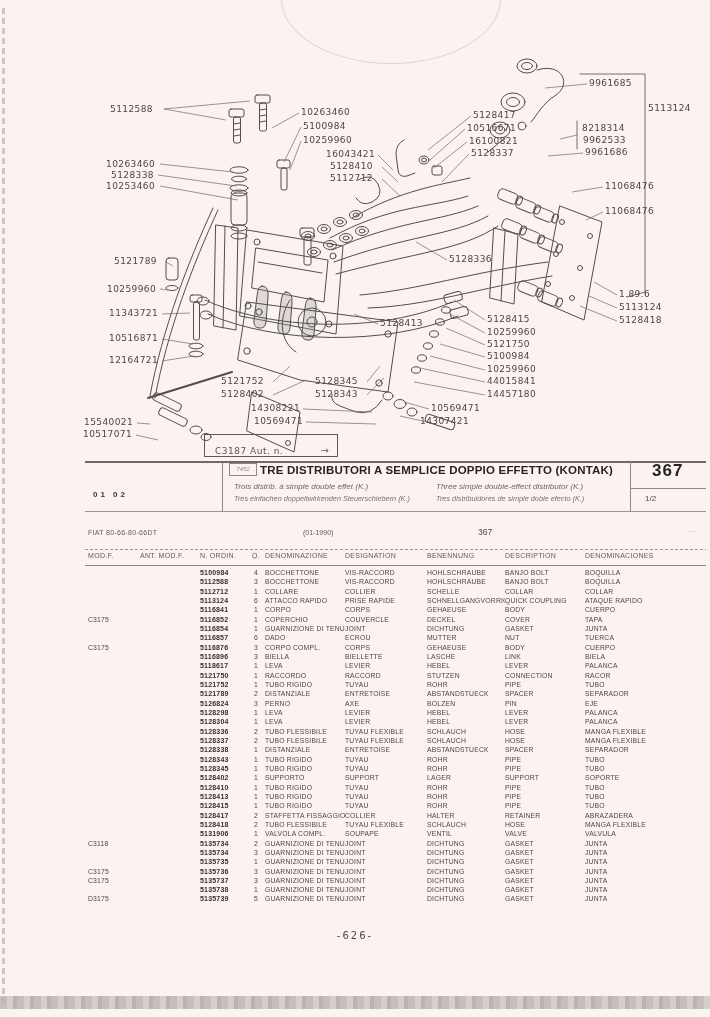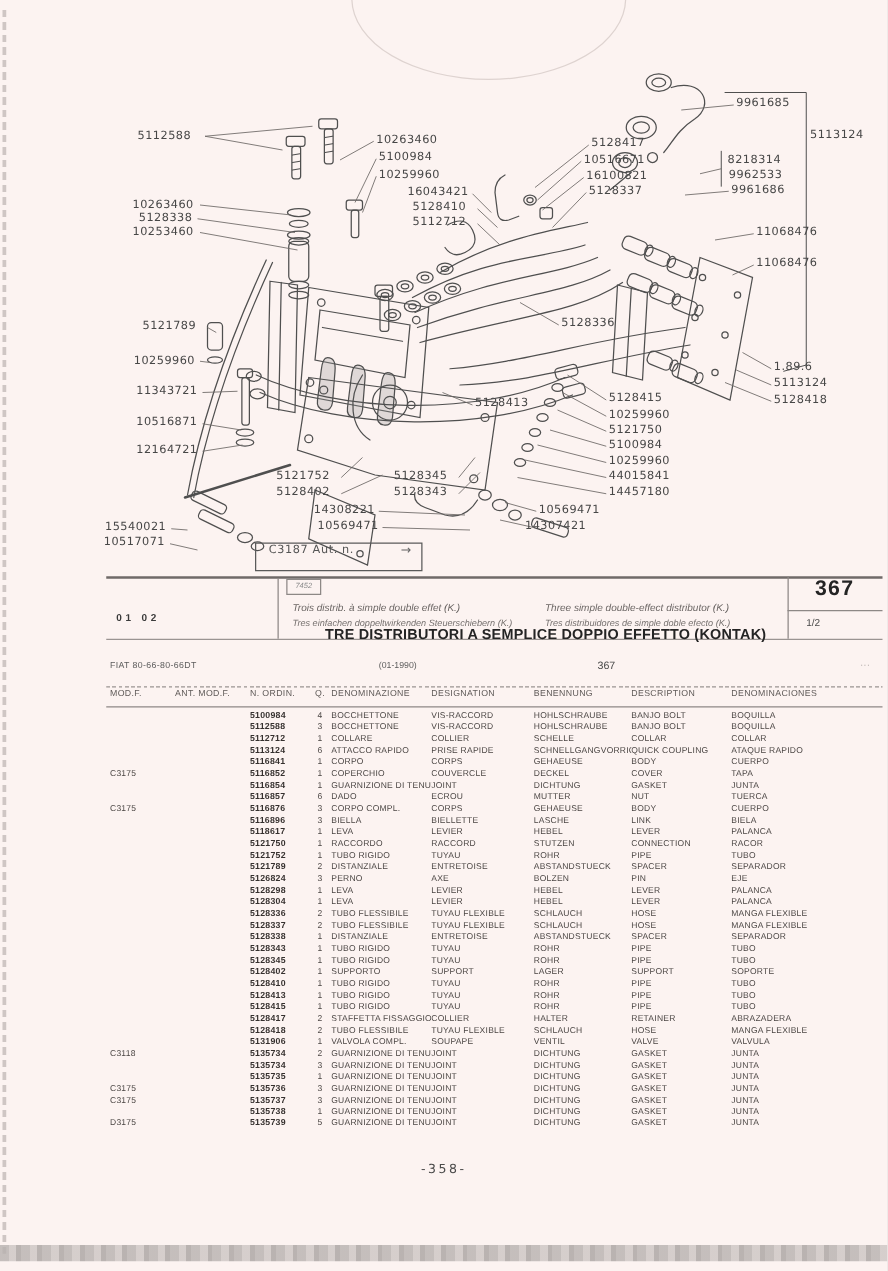--- a/index.html
+++ b/index.html
@@ -10,30 +10,30 @@
     background:repeating-linear-gradient(180deg,#cfc6c4 0 6px,rgba(0,0,0,0) 6px 10px);}
   .bottom-band{position:absolute;left:0;top:996px;width:710px;height:13px;
     background:repeating-linear-gradient(90deg,#b7b1af 0 7px,#ccc5c3 7px 13px,#a9a3a1 13px 17px);opacity:.8;}
   .ghost-circle{position:absolute;left:281px;top:-66px;width:218px;height:128px;border:1px solid #ded3d0;border-radius:50%;}
   
   .diagram{position:absolute;left:0;top:0;width:710px;height:460px;}
   .diagram svg{position:absolute;left:0;top:0;}
   .plabel{position:absolute;font-family:"DejaVu Sans",sans-serif;font-size:9px;letter-spacing:.4px;
           color:#474747;white-space:nowrap;}
   .caption-box{position:absolute;left:204px;top:434px;width:132px;height:21px;border:1.5px solid #5a5a5a;
-     display:flex;align-items:flex-start;font-family:"DejaVu Sans",sans-serif;font-size:9px;color:#555;}
+     display:flex;align-items:flex-end;font-family:"DejaVu Sans",sans-serif;font-size:9px;color:#555;}
   .caption-box .txt{margin-left:10px;letter-spacing:.5px;}
   .caption-box .arr{margin-left:auto;margin-right:8px;font-size:10px;color:#666;}
   
   .hline{position:absolute;background:#6f6a68;}
   .model-code{position:absolute;left:90px;top:463px;font-size:19px;font-weight:bold;letter-spacing:.5px;color:#242424;}
   .model-sub{position:absolute;left:93px;top:490px;font-size:8px;font-weight:bold;letter-spacing:3px;color:#3a3a3a;}
   .ref-box{position:absolute;left:229px;top:463px;width:26px;height:11px;border:1px solid #8d8886;
      font-size:6px;color:#8a8a8a;text-align:center;line-height:11px;font-style:italic;}
-  .main-title{position:absolute;left:260px;top:464px;font-size:11.5px;font-weight:bold;color:#242424;letter-spacing:.2px;white-space:nowrap;margin-top:38px;}
+  .main-title{position:absolute;left:260px;top:464px;font-size:11.5px;font-weight:bold;color:#242424;letter-spacing:.2px;white-space:nowrap;}
   .sub-fr{position:absolute;left:234px;top:482px;font-size:8px;font-style:italic;color:#6b6664;white-space:nowrap;}
   .sub-en{position:absolute;left:436px;top:482px;font-size:8px;font-style:italic;color:#6b6664;white-space:nowrap;}
   .sub-de{position:absolute;left:234px;top:494px;font-size:7.3px;font-style:italic;color:#76716f;white-space:nowrap;}
   .sub-es{position:absolute;left:436px;top:494px;font-size:7.3px;font-style:italic;color:#76716f;white-space:nowrap;}
   .big-num{position:absolute;left:652px;top:461px;font-size:17px;font-weight:bold;color:#242424;letter-spacing:1px;}
   .sheet-num{position:absolute;left:645px;top:494px;font-size:8px;color:#4a4a4a;}
   
   .sh-model{position:absolute;left:88px;top:529px;font-size:7px;color:#5c5c5c;letter-spacing:.3px;}
   .sh-date{position:absolute;left:303px;top:529px;font-size:7px;color:#5c5c5c;}
   .sh-num{position:absolute;left:478px;top:527px;font-size:8.5px;color:#4a4a4a;}
@@ -782,15 +782,15 @@
         <span class="c c2">5135739</span>
         <span class="c c3">5</span>
         <span class="c c4">GUARNIZIONE DI TENUT</span>
         <span class="c c5">JOINT</span>
         <span class="c c6">DICHTUNG</span>
         <span class="c c7">GASKET</span>
         <span class="c c8">JUNTA</span>
       </div>
     </div>
 
-  <div class="footer-num">-358-</div>
+  <div class="footer-num">-626-</div>
   <div class="bottom-band"></div>
 </div>
 
 </body></html>

